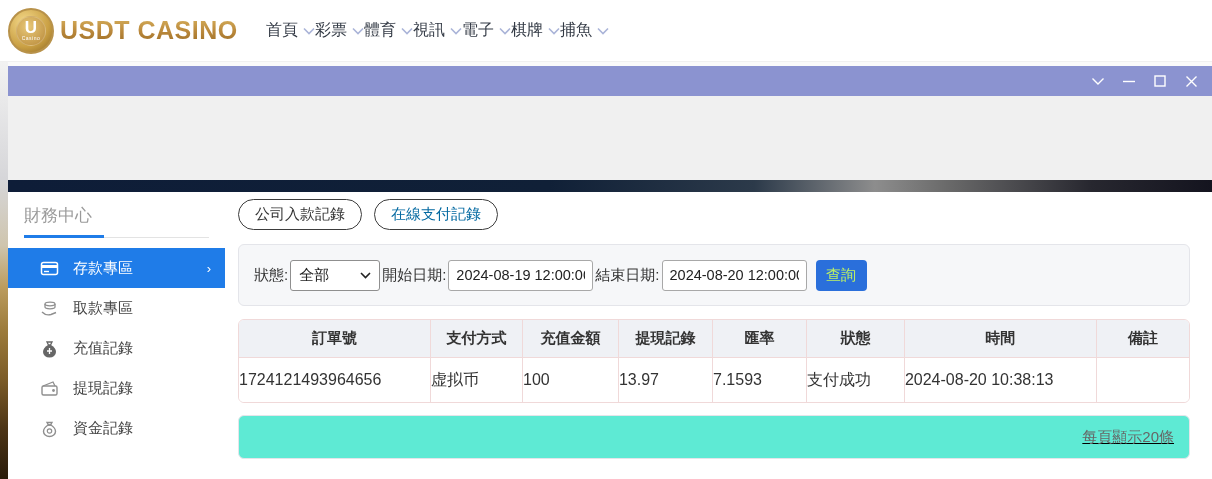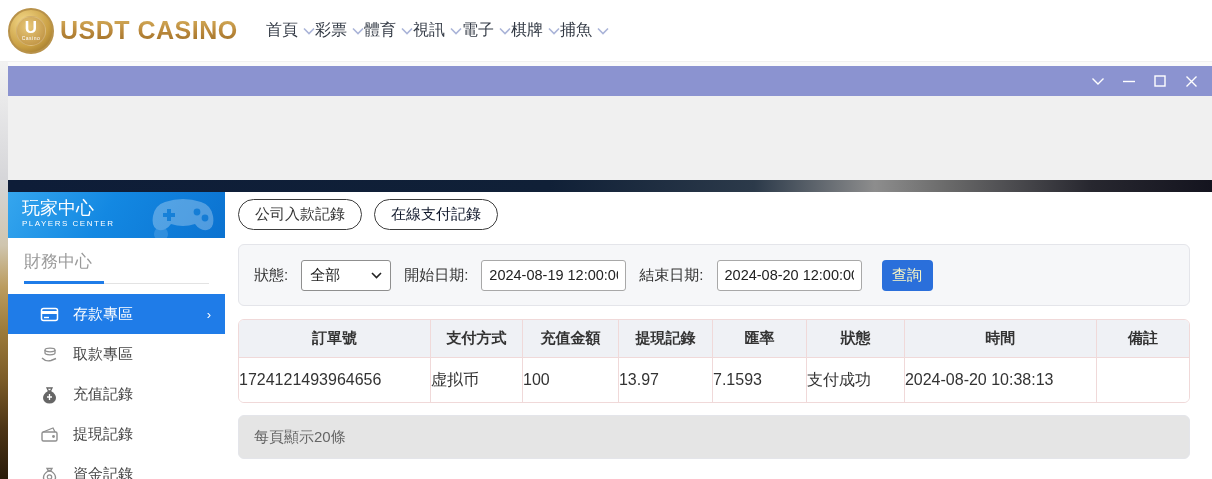--- a/index.html
+++ b/index.html
@@ -59,44 +59,44 @@
     font-size:15px; color:#444; cursor:pointer; position:relative; }
   .menu-item.active { background:#1f7ce8; color:#fff; }
   .menu-item .mi-icon { width:19px; height:19px; flex:none; display:flex; align-items:center; justify-content:center; }
   .menu-item .arrow { position:absolute; right:14px; font-size:13px; color:#fff; }
 
   
   .main { flex:1; margin-left:13px; margin-right:22px; padding-top:7px; }
   .tabs { display:flex; gap:12px; }
   .pill { height:31px; padding:0 16px; border:1px solid #3c3c3c; border-radius:16px;
     display:flex; align-items:center; font-size:15px; color:#333; background:#fff; cursor:pointer; }
-  .pill.active { color:#0f172a; }
+  .pill.active { color:#0369a1; }
 
   .filterbox { margin-top:14px; height:62px; background:#f6f7f9; border:1px solid #e4e5ea;
-    border-radius:6px; display:flex; align-items:center; padding:0 15px; gap:13px; }
+    border-radius:6px; display:flex; align-items:center; padding:0 15px; gap:2px; }
   .flabel { font-size:15px; color:#333; white-space:nowrap; }
   .fselect { width:90px; height:31px; background:#fff; border:1px solid #8f8f8f; border-radius:3px;
     display:flex; align-items:center; justify-content:space-between; padding:0 8px; font-size:15px; color:#222; cursor:pointer; }
   .finput { width:145px; height:31px; background:#fff; border:1px solid #a8a8a8; border-radius:3px;
     font-size:14.5px; color:#222; padding:0 7px; font-family:"Liberation Sans","DejaVu Sans",sans-serif; }
   .qbtn { width:51px; height:31px; margin-left:7px; background:#2a6fdb; border:none; border-radius:4px;
-    color:#fef9c3; font-size:15px; cursor:pointer; }
+    color:#bef264; font-size:15px; cursor:pointer; }
 
   table.grid { margin-top:13px; width:100%; border-collapse:separate; border-spacing:0;
     border:1px solid #f0d9d9; border-radius:6px; overflow:hidden; table-layout:fixed; }
   table.grid th { height:38px; background:#eff1f5; font-size:15px; color:#333; font-weight:bold;
     border-right:1px solid #f0d9d9; border-bottom:1px solid #f0d9d9; text-align:center; }
   table.grid th:last-child, table.grid td:last-child { border-right:none; }
   table.grid td { height:44px; background:#fff; font-size:16px; color:#333; text-align:left;
     border-right:1px solid #f0d9d9; }
   .c-order { width:20.2%; } .c-pay { width:9.7%; } .c-amt { width:10.1%; } .c-real { width:9.9%; }
   .c-rate { width:9.9%; } .c-status { width:10.3%; } .c-time { width:20.2%; } .c-note { width:9.7%; }
 
-  .pager { margin-top:12px; height:44px; background:#e5e5e5; border:1px solid #e4e5ea; border-radius:6px;
-    display:flex; align-items:center; justify-content:flex-start; padding:0 15px; font-size:15px; }
+  .pager { margin-top:12px; height:44px; background:#5eead4; border:1px solid #e4e5ea; border-radius:6px;
+    display:flex; align-items:center; justify-content:flex-end; padding:0 15px; font-size:15px;text-decoration:underline; }
   .per-page { color:#666; }
   .pager-right { display:flex; align-items:center; gap:9px; }
   .ptext { color:#333; }
   .plink { color:#2a6fdb; cursor:pointer; text-decoration:none; }
   .pcurrent { color:#2a5fd0; background:#bfc3c9; padding:0 3px; }
   .jump-input { width:38px; height:23px; border:1px solid #2a6fdb; border-radius:2px; background:#fff; }
 </style>
 </head>
 <body>
 
@@ -185,32 +185,20 @@
           </svg>
       </span>
     </div>
 
     <div class="banner"></div>
     <div class="dark-band"></div>
 
     <div class="content">
 
       <aside class="sidebar">
-        <div class="side-head">
-          <div class="side-title">玩家中心</div>
-          <div class="side-sub">PLAYERS CENTER</div>
-          <svg class="gamepad" width="72" height="44" viewBox="0 0 72 44">
-            <path d="M18 8 q18 -6 36 0 q10 3 12 14 q2 12 -6 14 q-7 1 -12 -6 q-12 4 -24 0 q-5 7 -12 6 q-8 -2 -6 -14 q2 -11 12 -14z" fill="#fff"></path>
-            <circle cx="50" cy="18" r="3.4" fill="#2a8ad8"></circle>
-              <circle cx="58" cy="24" r="3.4" fill="#2a8ad8"></circle>
-            <rect x="20" y="15" width="4" height="12" fill="#2a8ad8"></rect>
-              <rect x="16" y="19" width="12" height="4" fill="#2a8ad8"></rect>
-            <circle cx="14" cy="40" r="7" fill="#fff" opacity=".5"></circle>
-          </svg>
-        </div>
         <div class="side-section">
           <div class="section-label">財務中心</div>
           <div class="section-line">
               <div class="blue"></div>
             </div>
         </div>
         <nav class="menu">
           <div class="menu-item active">
             <span class="mi-icon">
               <svg width="19" height="19" viewBox="0 0 19 19">

